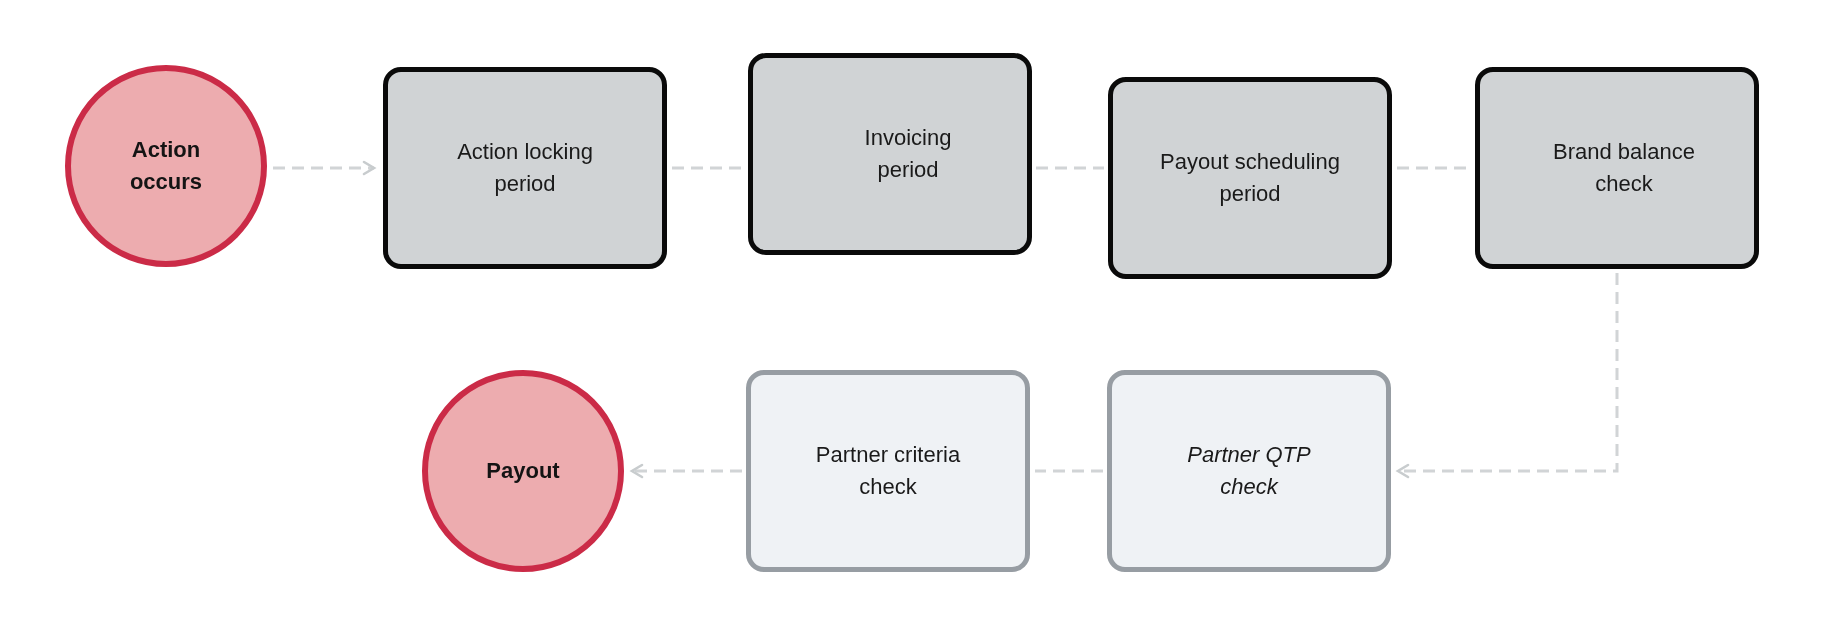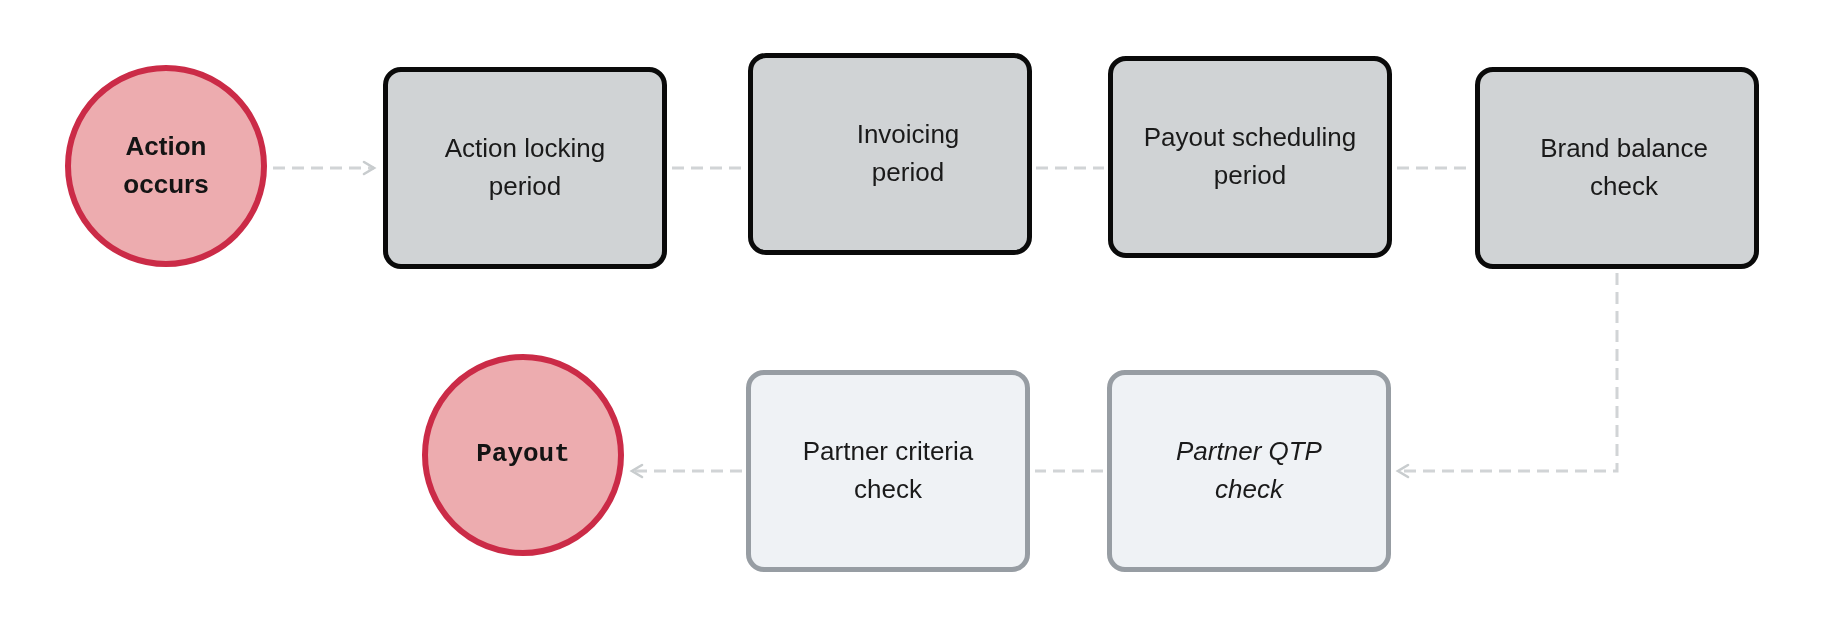--- a/index.html
+++ b/index.html
@@ -27,21 +27,21 @@
     position: absolute;
     box-sizing: border-box;
     display: flex;
     align-items: center;
     justify-content: center;
     text-align: center;
     border-radius: 18px;
   }
   .node .label {
     white-space: pre-line;
-    font-size: 26px;
+    font-size: 22px;
     line-height: 1.45;
     color: #1a1a1a;
   }
   .node.circle {
     width: 202px;
     height: 202px;
     border-radius: 50%;
     background: #edacaf;
     border: 6px solid #cb2b47;
   }
@@ -58,23 +58,23 @@
   .node.check {
     width: 284px;
     height: 202px;
     background: #eff2f5;
     border: 5px solid #979da3;
   }
   
   #n-action-occurs        { left: 65px;   top: 65px;  }
   #n-action-locking       { left: 383px;  top: 67px;  }
   #n-invoicing            { left: 748px;  top: 53px; padding-left: 36px;  }
-  #n-payout-scheduling    { left: 1108px; top: 56px;  }
+  #n-payout-scheduling    { left: 1108px; top: 77px;  }
   #n-brand-balance        { left: 1475px; top: 67px; padding-left: 14px;  }
-  #n-payout               { left: 422px;  top: 354px; font-family: Liberation Mono, monospace; }
+  #n-payout               { left: 422px;  top: 370px; }
   #n-autopay-criteria     { left: 746px;  top: 370px; }
   #n-partner-qtp          { left: 1107px; top: 370px; font-style: italic; }
 </style>
 </head>
 <body>
 
 <div class="canvas">
 
   <svg class="edges-svg" viewBox="0 0 1826 640" xmlns="http://www.w3.org/2000/svg">
     <defs>

